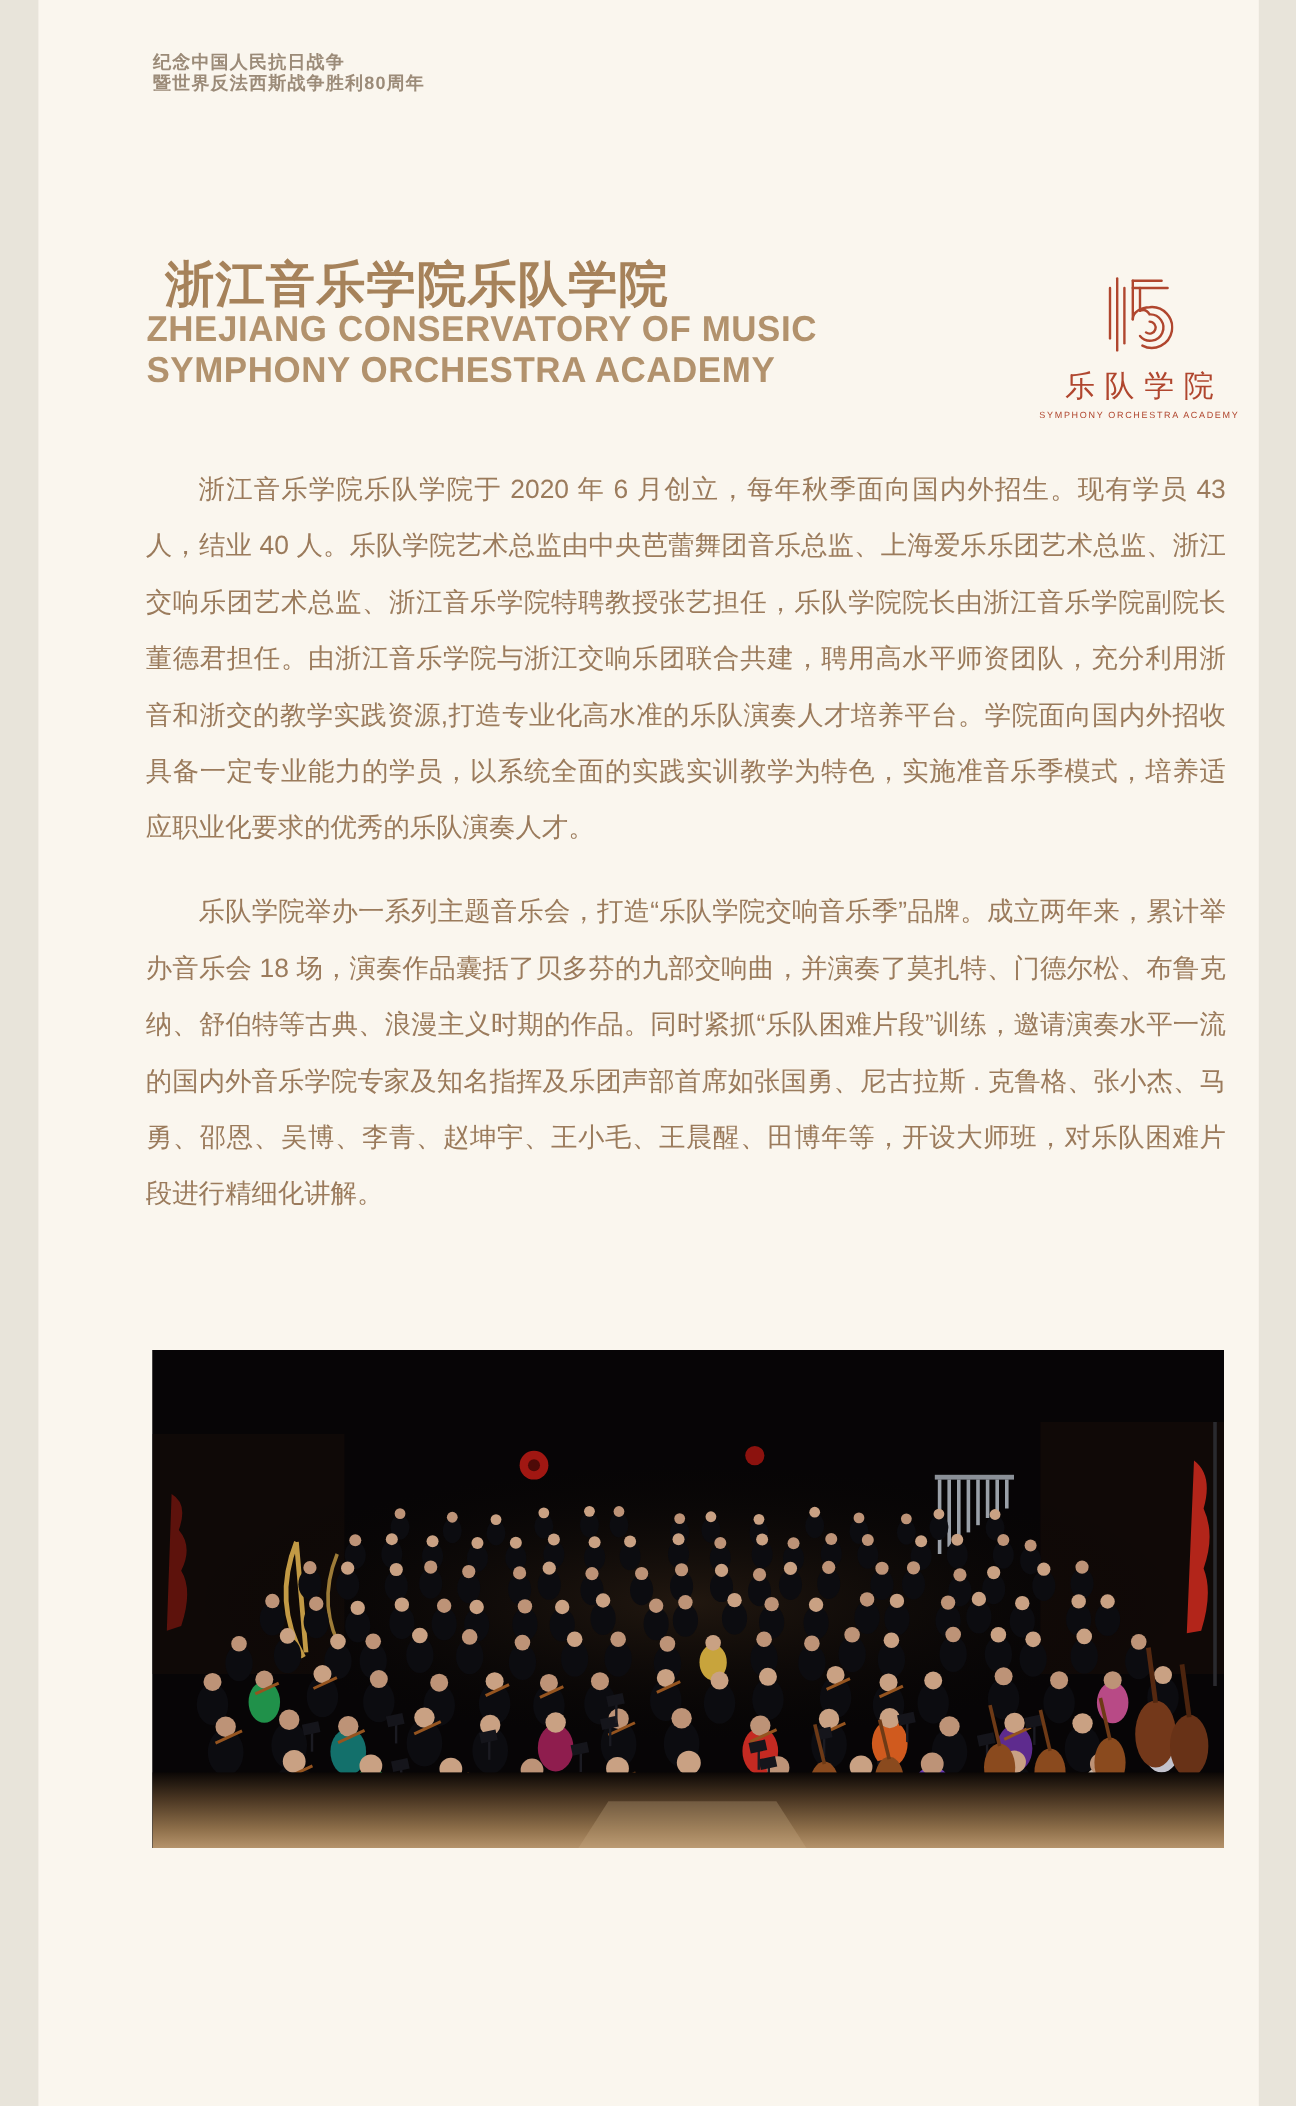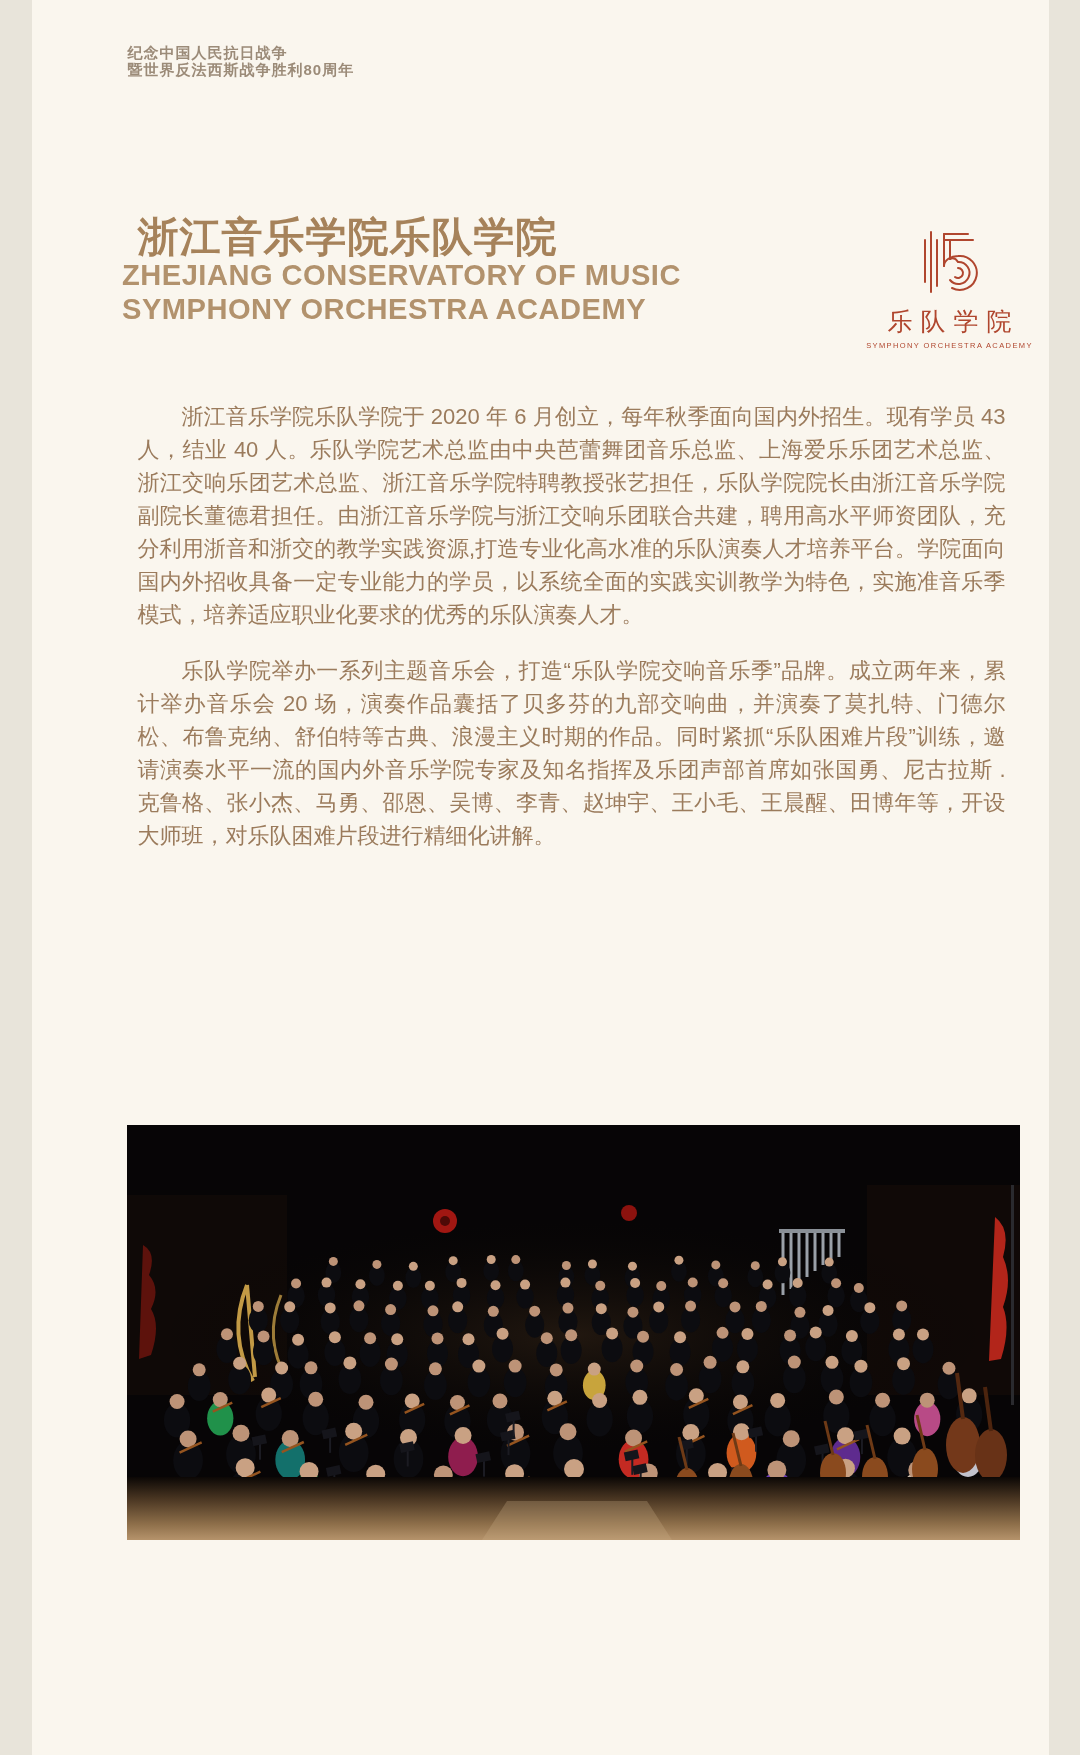--- a/index.html
+++ b/index.html
@@ -18,21 +18,21 @@
 
   
   .logo{position:absolute;left:852px;top:226px;width:132px;display:flex;flex-direction:column;align-items:center;}
   .logo svg{display:block;}
   .logo-zh{margin-top:9px;font-size:25px;font-weight:500;color:#b0462e;letter-spacing:8px;
            padding-left:8px;white-space:nowrap;}
   .logo-en{margin-top:3px;font-size:7.5px;color:#b0462e;letter-spacing:1.4px;white-space:nowrap;}
 
   
   .body-text{position:absolute;left:90px;top:384px;width:900px;}
-  .body-text p{margin:16px;font-size:22px;line-height:33px;color:#9b7b5c;text-align:justify;
+  .body-text p{margin:0;font-size:22px;line-height:47px;color:#9b7b5c;text-align:justify;
                text-indent:2em;text-justify:inter-ideograph;}
   .body-text p + p{margin-top:23px;}
 
   
   .photo{position:absolute;left:95px;top:1125px;width:893px;height:415px;margin:0;background:#070506;}
   .photo svg{display:block;width:100%;height:100%;}
 </style>
 </head>
 <body>
 
@@ -66,21 +66,21 @@
           <path d="M36 42 A5 5 0 1 1 33 51"></path>
         </g>
       </svg>
     </span>
     <div class="logo-zh">乐队学院</div>
     <div class="logo-en">SYMPHONY ORCHESTRA ACADEMY</div>
   </div>
 
   <div class="body-text">
     <p>浙江音乐学院乐队学院于 2020 年 6 月创立，每年秋季面向国内外招生。现有学员 43 人，结业 40 人。乐队学院艺术总监由中央芭蕾舞团音乐总监、上海爱乐乐团艺术总监、浙江交响乐团艺术总监、浙江音乐学院特聘教授张艺担任，乐队学院院长由浙江音乐学院副院长董德君担任。由浙江音乐学院与浙江交响乐团联合共建，聘用高水平师资团队，充分利用浙音和浙交的教学实践资源,打造专业化高水准的乐队演奏人才培养平台。学院面向国内外招收具备一定专业能力的学员，以系统全面的实践实训教学为特色，实施准音乐季模式，培养适应职业化要求的优秀的乐队演奏人才。</p>
-    <p>乐队学院举办一系列主题音乐会，打造“乐队学院交响音乐季”品牌。成立两年来，累计举办音乐会 20 场，演奏作品囊括了贝多芬的九部交响曲，并演奏了莫扎特、门德尔松、布鲁克纳、舒伯特等古典、浪漫主义时期的作品。同时紧抓“乐队困难片段”训练，邀请演奏水平一流的国内外音乐学院专家及知名指挥及乐团声部首席如张国勇、尼古拉斯 . 克鲁格、张小杰、马勇、邵恩、吴博、李青、赵坤宇、王小毛、王晨醒、田博年等，开设大师班，对乐队困难片段进行精细化讲解。</p>
+    <p>乐队学院举办一系列主题音乐会，打造“乐队学院交响音乐季”品牌。成立两年来，累计举办音乐会 18 场，演奏作品囊括了贝多芬的九部交响曲，并演奏了莫扎特、门德尔松、布鲁克纳、舒伯特等古典、浪漫主义时期的作品。同时紧抓“乐队困难片段”训练，邀请演奏水平一流的国内外音乐学院专家及知名指挥及乐团声部首席如张国勇、尼古拉斯 . 克鲁格、张小杰、马勇、邵恩、吴博、李青、赵坤宇、王小毛、王晨醒、田博年等，开设大师班，对乐队困难片段进行精细化讲解。</p>
   </div>
 
   <figure class="photo">
     <svg id="orch" viewBox="0 0 893 415" preserveAspectRatio="none" aria-hidden="true">
       <defs>
         <linearGradient id="floor" x1="0" y1="0" x2="0" y2="1">
           <stop offset="0" stop-color="#0b0705"></stop>
           <stop offset="0.35" stop-color="#4a3622"></stop>
           <stop offset="0.75" stop-color="#8e6f4a"></stop>
           <stop offset="1" stop-color="#b5936b"></stop>

